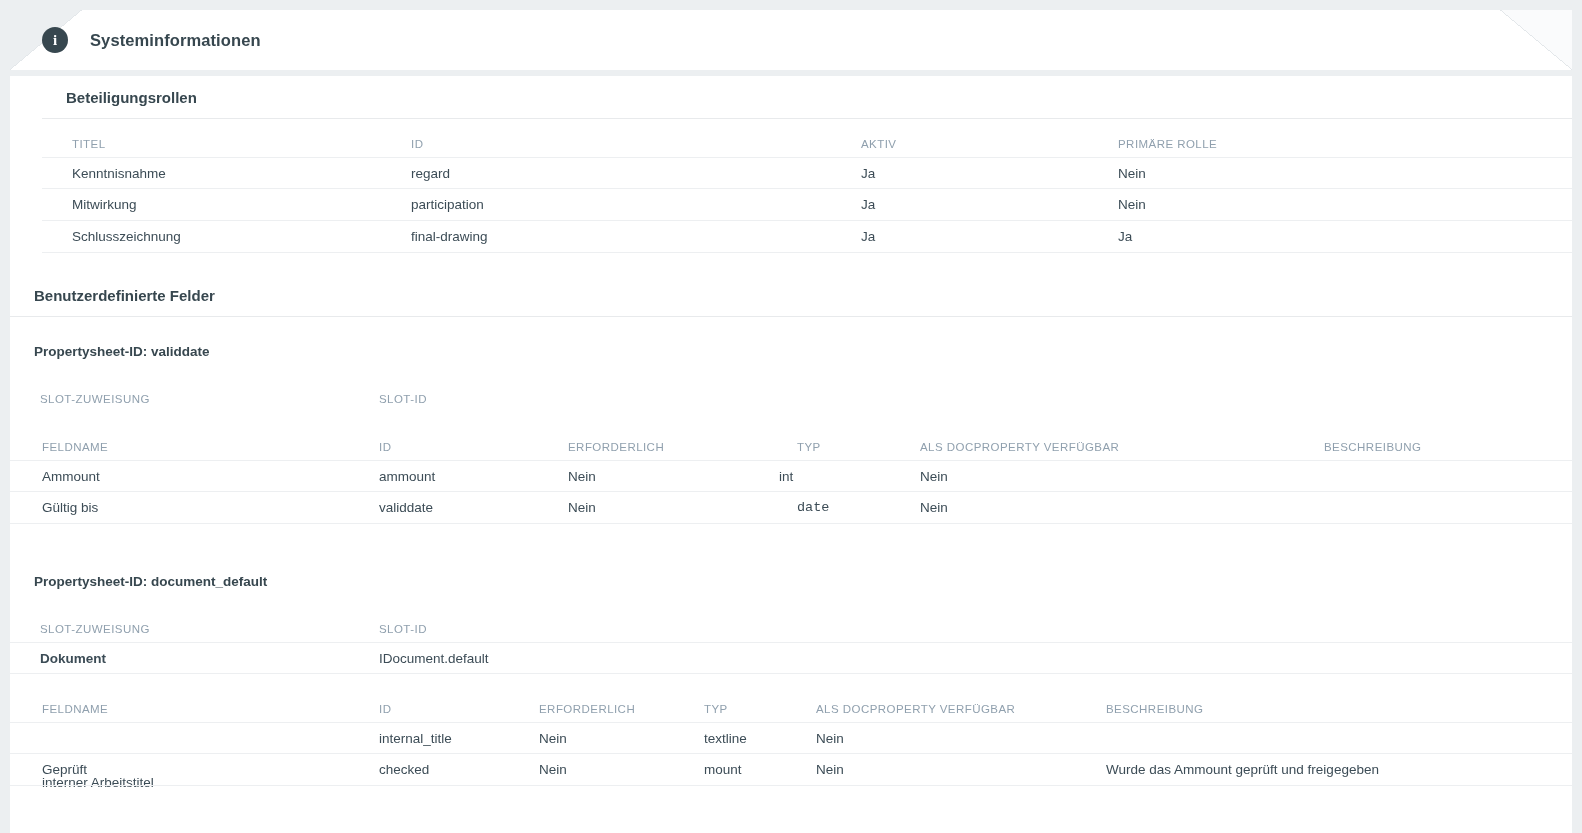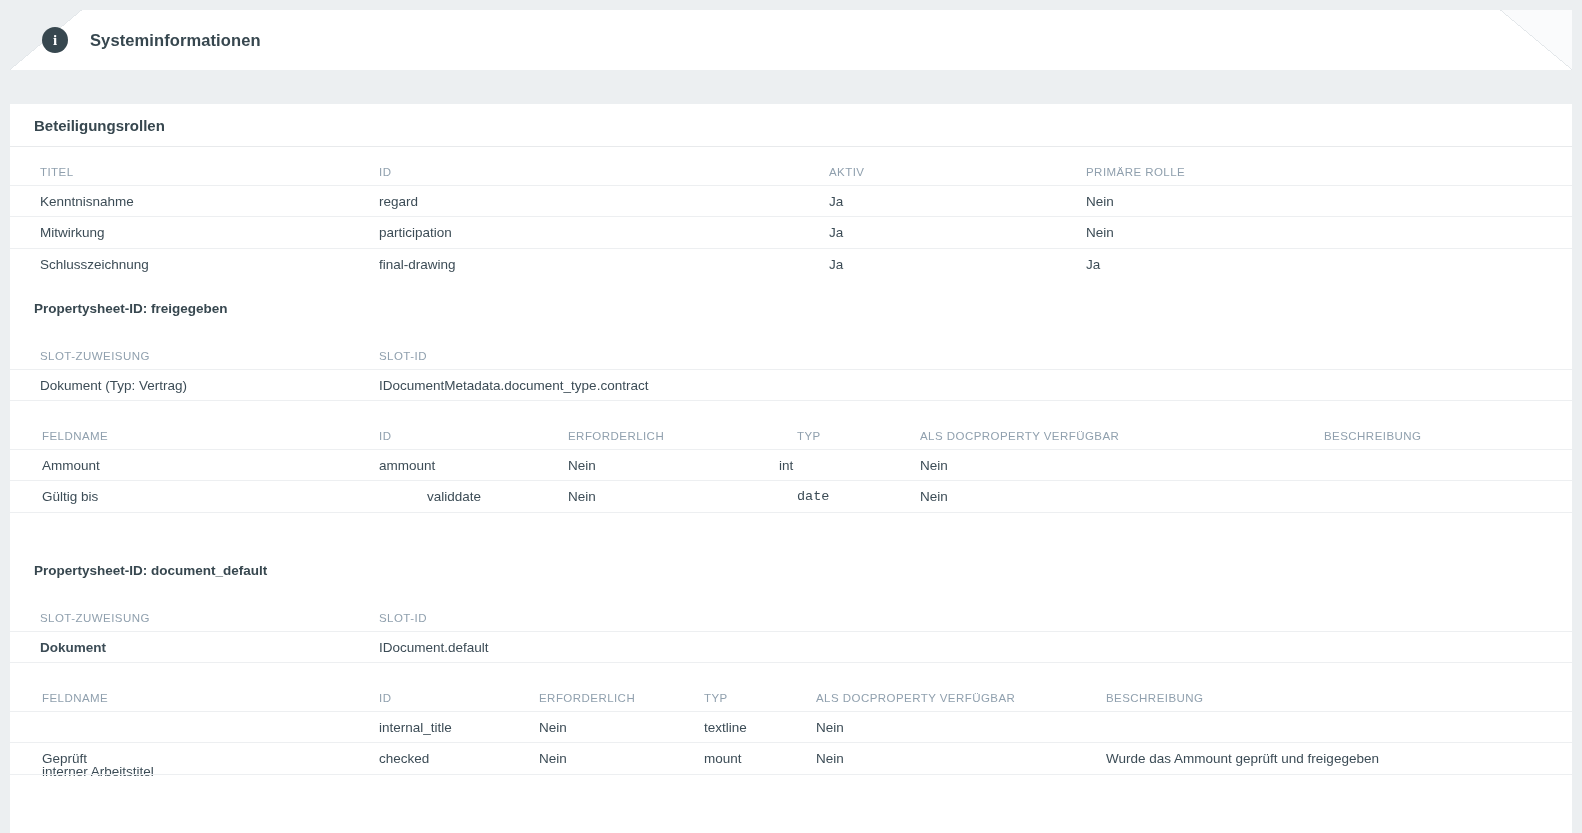--- a/index.html
+++ b/index.html
@@ -171,21 +171,21 @@
 
   <div class="card" id="header-card">
     <div class="notch-left"></div>
     <div class="notch-right"></div>
     <div class="header-inner">
       <span class="info-icon">i</span>
       <span class="header-title">Systeminformationen</span>
     </div>
   </div>
 
-  <div class="card" id="roles-card" style="top:104px;height:221px;">
+  <div class="card" id="roles-card" style="top:76px;height:221px;padding-left:32px;">
     <div class="section-title">Beteiligungsrollen</div>
 
     <div class="tbl">
 
       <div class="row head" style="margin-top:12px;">
         <div class="cell" style="left:30px;">TITEL</div>
         <div class="cell" style="left:369px;">ID</div>
         <div class="cell" style="left:819px;">AKTIV</div>
         <div class="cell" style="left:1076px;">PRIMÄRE ROLLE</div>
       </div>
@@ -205,32 +205,29 @@
       <div class="row data">
         <div class="cell" style="left:30px;">Schlusszeichnung</div>
         <div class="cell" style="left:369px;">final-drawing</div>
         <div class="cell" style="left:819px;">Ja</div>
         <div class="cell" style="left:1076px;">Ja</div>
       </div>
     </div>
   </div>
 
   <div class="card" id="custom-fields-card" style="top:274px;height:559px;">
+    <div class="section-title">Benutzerdefinierte Felder</div>
 
     <div style="height:27px;"></div>
-    <div class="subsection-title">Propertysheet-ID: freigegeben</div>
+    <div class="subsection-title">Propertysheet-ID: validdate</div>
 
     <div class="tbl" style="margin-top:27px;">
       <div class="row head">
         <div class="cell" style="left:30px;">SLOT-ZUWEISUNG</div>
         <div class="cell" style="left:369px;">SLOT-ID</div>
-      </div>
-      <div class="row data">
-        <div class="cell" style="left:30px;">Dokument (Typ: Vertrag)</div>
-        <div class="cell" style="left:369px;">IDocumentMetadata.document_type.contract</div>
       </div>
     </div>
 
     <div class="tbl" style="margin-top:22px;">
       <div class="row head">
         <div class="cell" style="left:32px;">FELDNAME</div>
         <div class="cell" style="left:369px;">ID</div>
         <div class="cell" style="left:558px;">ERFORDERLICH</div>
         <div class="cell" style="left:787px;">TYP</div>
         <div class="cell" style="left:910px;">ALS DOCPROPERTY VERFÜGBAR</div>
@@ -239,21 +236,21 @@
       <div class="row data">
         <div class="cell" style="left:32px;">Ammount</div>
         <div class="cell" style="left:369px;">ammount</div>
         <div class="cell" style="left:558px;">Nein</div>
         <div class="cell" style="left:745px;margin-left:24px;">int</div>
         <div class="cell" style="left:910px;">Nein</div>
         <div class="cell" style="left:1314px;"></div>
       </div>
       <div class="row data">
         <div class="cell" style="left:32px;">Gültig bis</div>
-        <div class="cell" style="left:369px;margin-left:48px;">validdate</div>
+        <div class="cell" style="left:369px;">validdate</div>
         <div class="cell" style="left:558px;">Nein</div>
         <div class="cell" style="left:787px;font-family:Liberation Mono, monospace;">date</div>
         <div class="cell" style="left:910px;">Nein</div>
         <div class="cell" style="left:1314px;"></div>
       </div>
     </div>
 
     <div style="height:50px;"></div>
     <div class="subsection-title">Propertysheet-ID: document_default</div>
 

